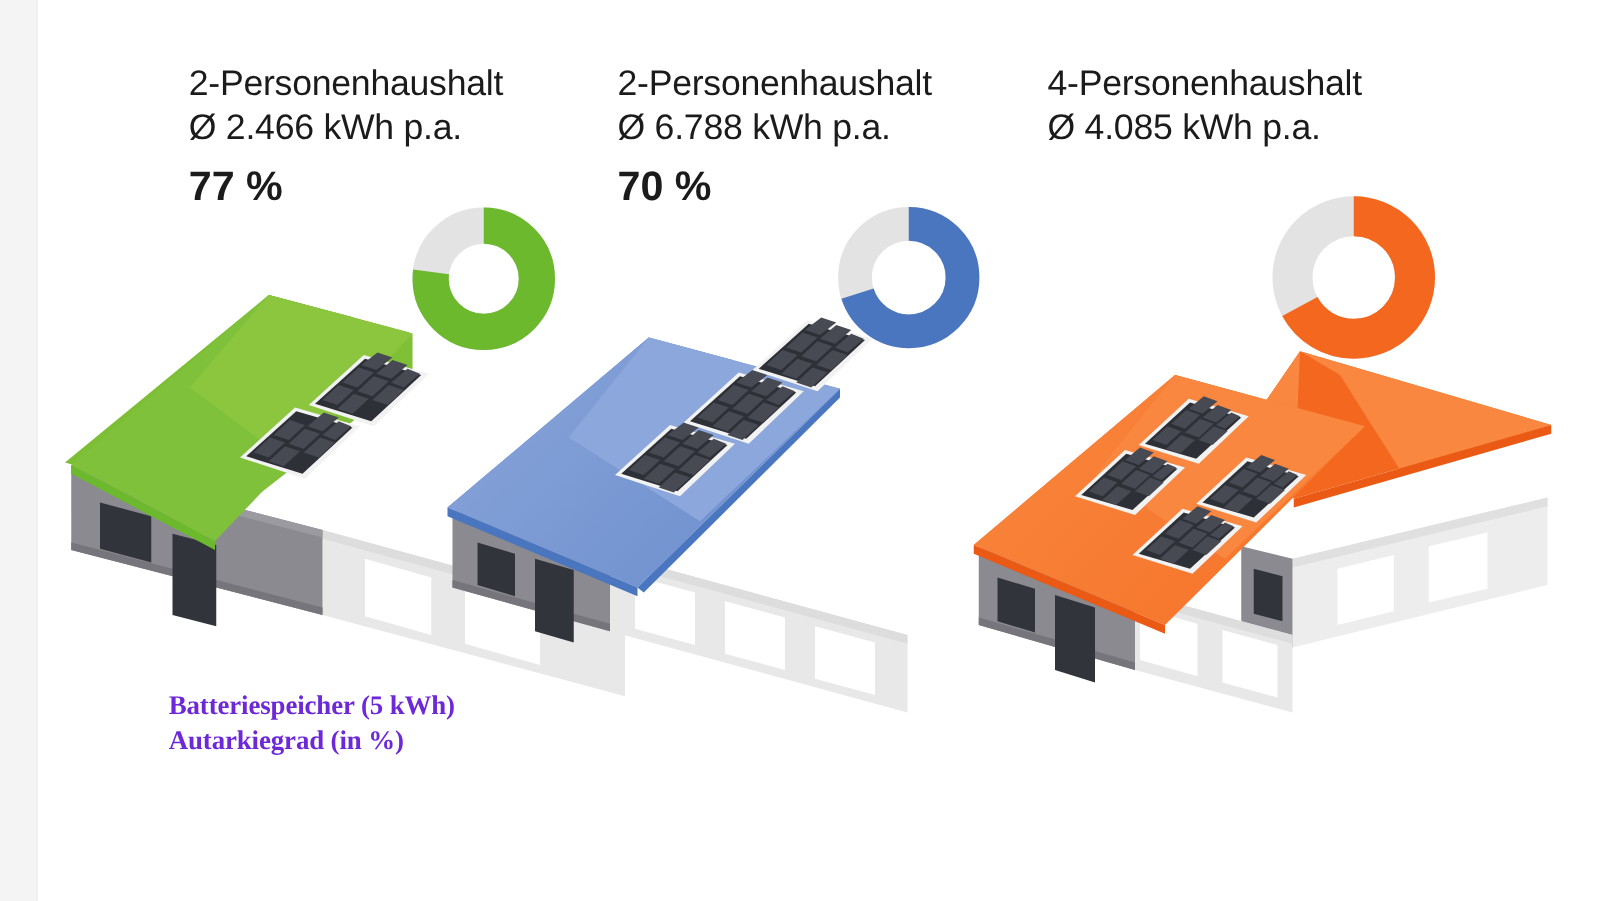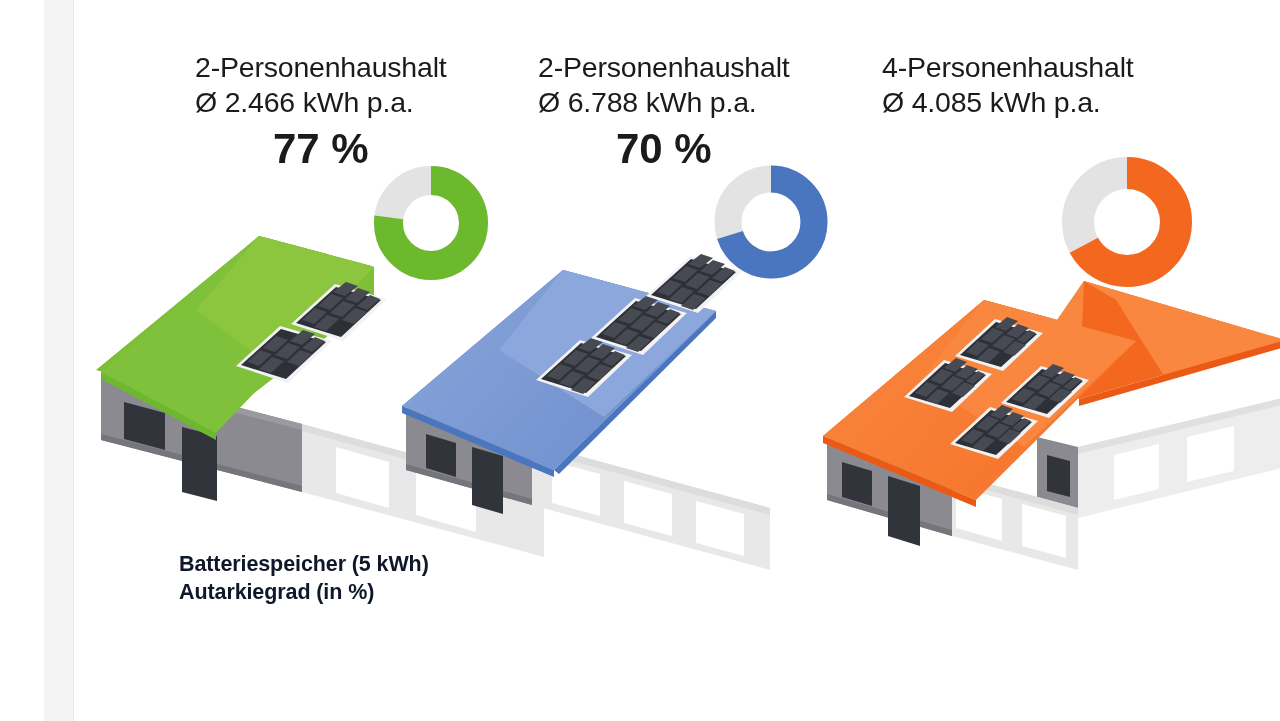--- a/index.html
+++ b/index.html
@@ -2,43 +2,42 @@
 <html><head>
 <meta charset="utf-8">
 <style>
   html,body{margin:0;padding:0;}
   body{
     width:1280px;height:721px;
     background:#ffffff;
     font-family:"Liberation Sans","DejaVu Sans",sans-serif;
     overflow:hidden;position:relative;
   }
-  #stage{position:absolute;left:0;top:0;width:1052px;height:721px;margin-left:44px;}
+  #stage{position:absolute;left:0;top:0;width:1052px;height:721px;}
 
   
   .left-strip{position:absolute;left:0;top:0;width:29px;height:721px;
     background:#f4f4f4;border-right:1px solid #ebebeb;}
 
   
   .col-head{position:absolute;color:#1b1b1b;}
   .col-head .t1,.col-head .t2{
     font-size:28.5px;line-height:35px;font-weight:400;white-space:nowrap;
     letter-spacing:-0.2px;
   }
   .col-head .pct{
-    font-size:42px;line-height:40px;font-weight:700;margin-top:9px;white-space:nowrap;
+    font-size:33px;line-height:40px;font-weight:700;margin-top:9px;white-space:nowrap;
     letter-spacing:0px;
-    text-align:center;
   }
   #head-2{left:151px;top:50px;}
   #head-3{left:494px;top:50px;}
   #head-4{left:838px;top:50px;}
 
   
-  #caption{position:absolute;left:135px;top:550px;color:#0f172a;}
+  #caption{position:absolute;left:135px;top:550px;color:#6d28d9;font-family:Liberation Serif, serif;}
   #caption div{font-size:21.5px;line-height:28px;font-weight:700;white-space:nowrap;
     letter-spacing:-0.1px;}
 
   
   #art{position:absolute;left:0;top:0;}
 </style>
 </head>
 <body>
 
 <div id="stage">

